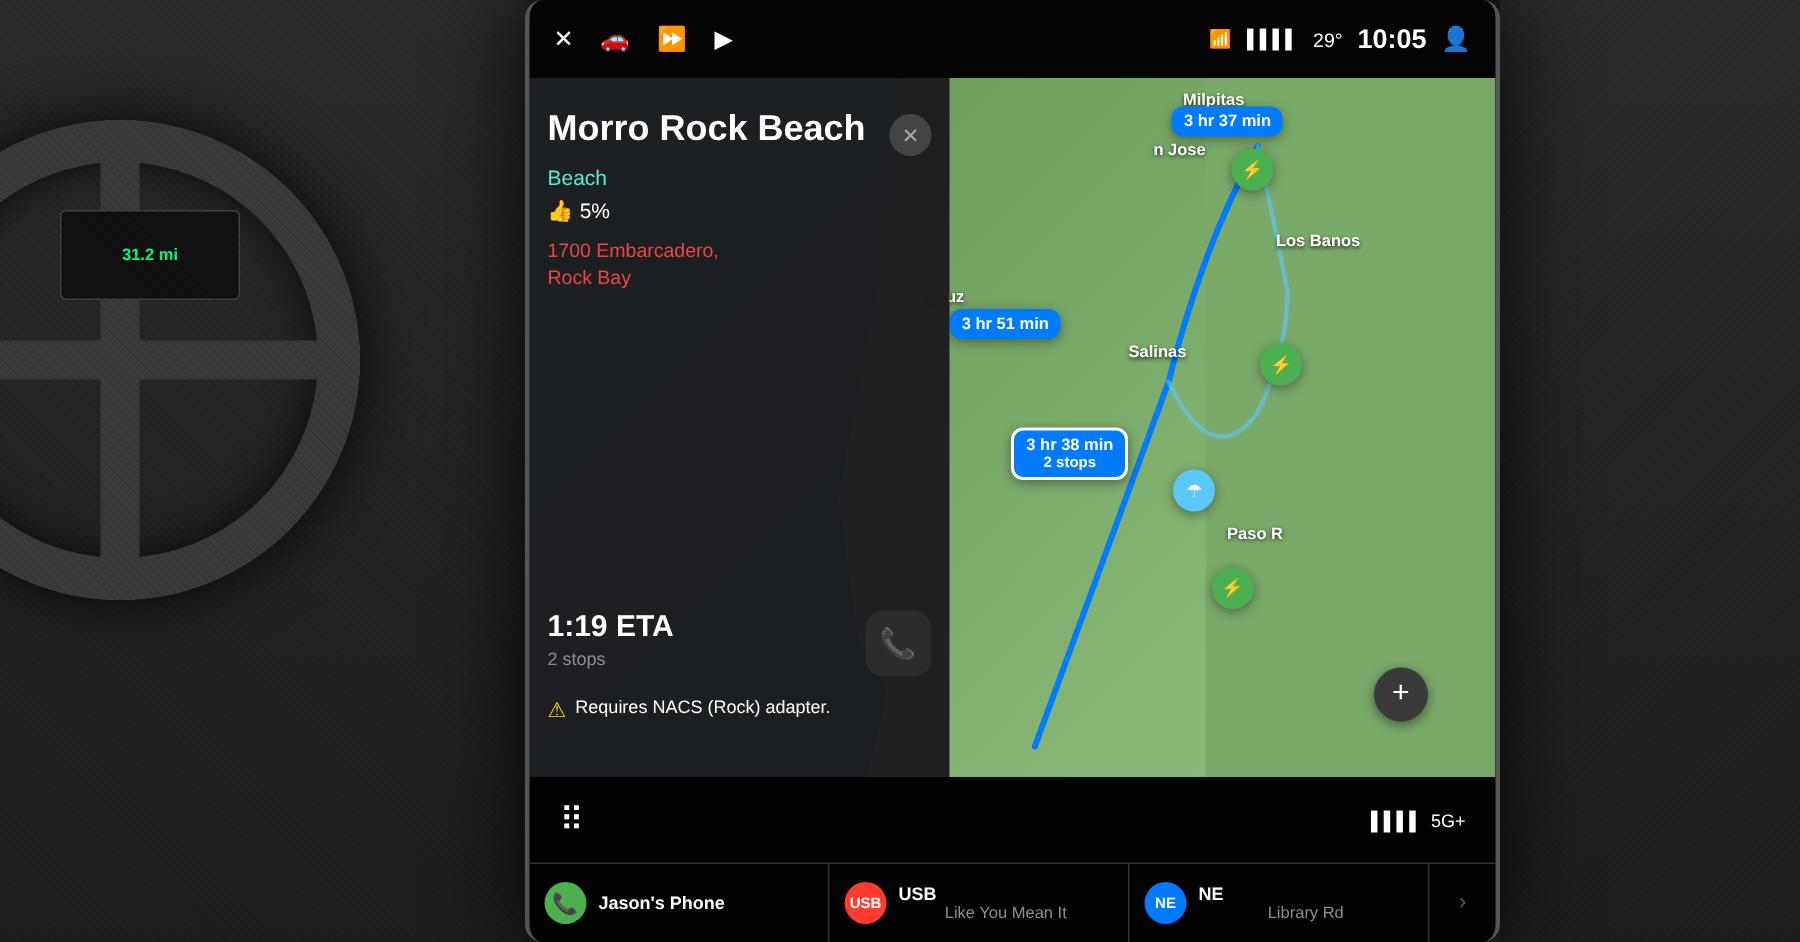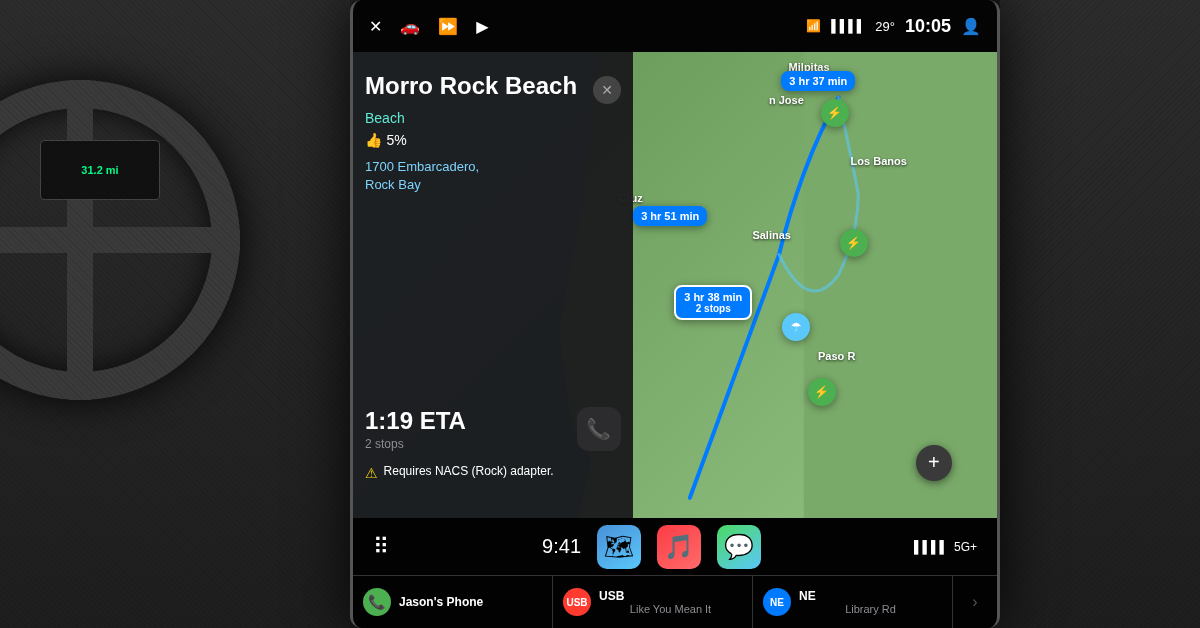--- a/index.html
+++ b/index.html
@@ -350,21 +350,21 @@
       font-size: 14px;
       color: #fff;
       margin-bottom: 10px;
     }
 
     .rating-icon {
       font-size: 14px;
     }
 
     .address {
-      color: #7dd3fc;
+      color: #ef4444;
       font-size: 13px;
       line-height: 1.4;
       margin-bottom: auto;
     }
 
     .eta-section {
       margin-top: 16px;
       margin-bottom: 12px;
     }
 
@@ -372,21 +372,21 @@
       display: flex;
       align-items: flex-start;
       justify-content: space-between;
     }
 
     .eta-info {
       flex: 1;
     }
 
     .eta-time {
-      font-size: 24px;
+      font-size: 20px;
       font-weight: 700;
       color: #fff;
     }
 
     .eta-stops {
       font-size: 12px;
       color: #8e8e93;
       margin-top: 2px;
     }
 
@@ -647,26 +647,20 @@
       <div class="warning-text">
         <span class="warning-icon">⚠</span>
         <span>Requires NACS (Rock) adapter.</span>
       </div>
 
     </div>
 
     <div class="bottom-dock">
       <div class="dock-top">
         <div class="grid-icon">⠿</div>
-        <div class="dock-apps">
-          <div class="dock-time">9:41</div>
-          <div class="app-icon maps">🗺</div>
-          <div class="app-icon music">🎵</div>
-          <div class="app-icon messages">💬</div>
-        </div>
         <div class="signal-info">
           <span>▌▌▌▌</span>
           <span>5G+</span>
         </div>
       </div>
 
       <div class="dock-bottom">
         <div class="dock-item">
           <div class="dock-item-icon green">📞</div>
           <div class="dock-item-text">

